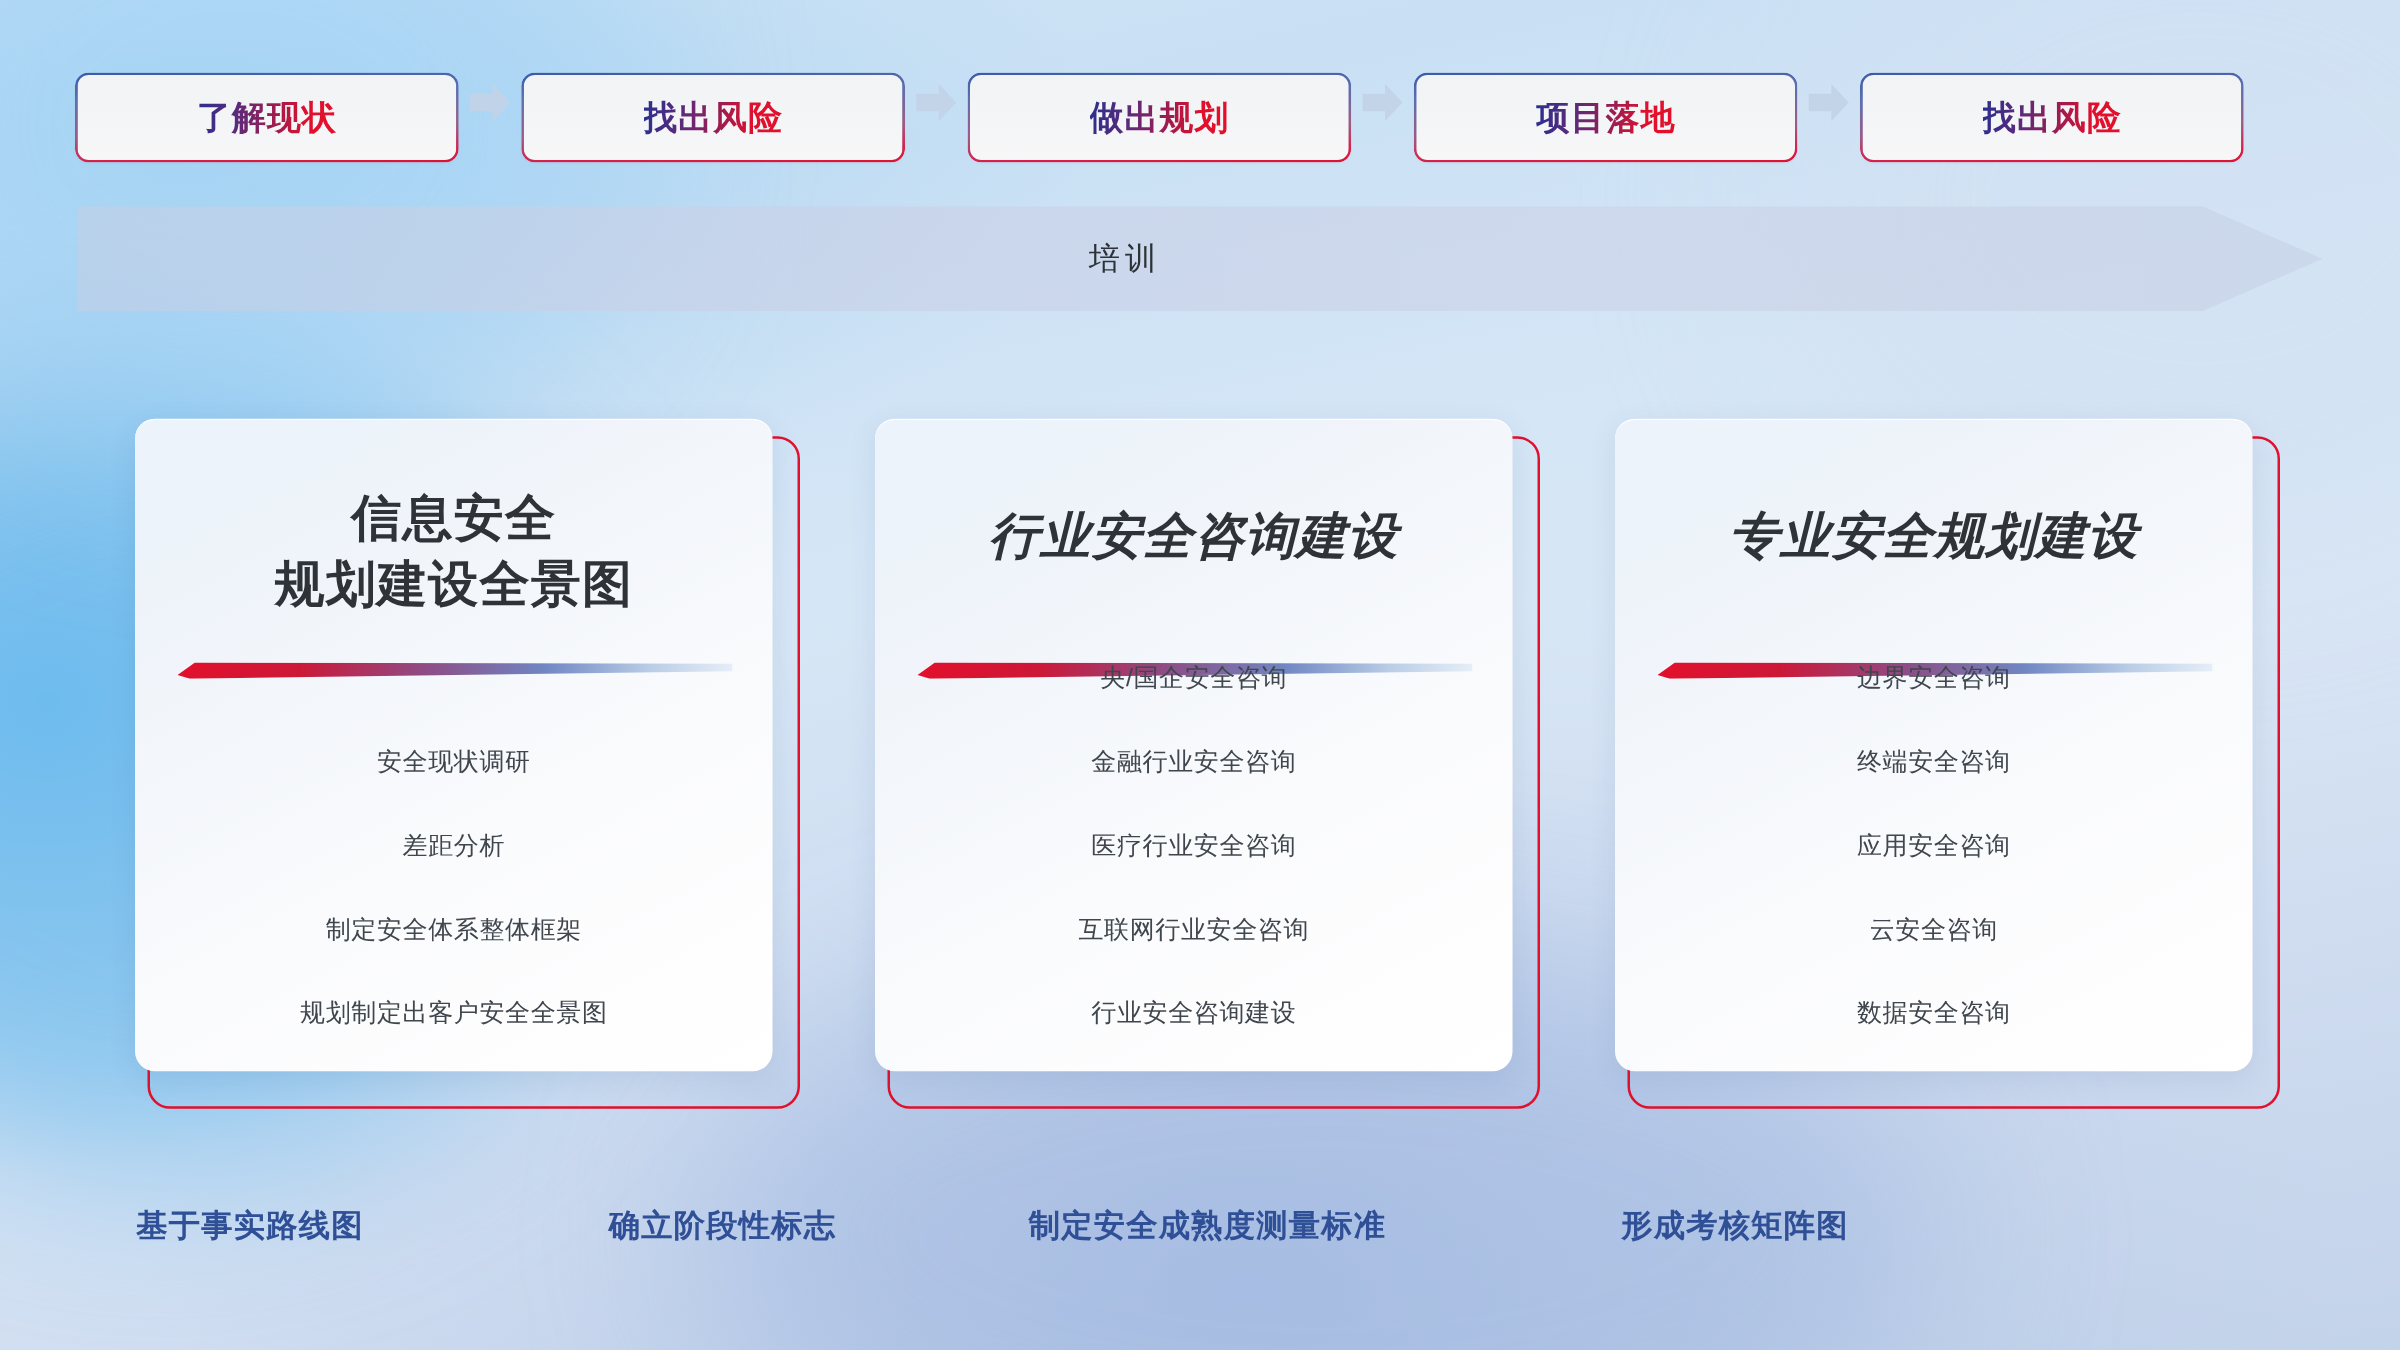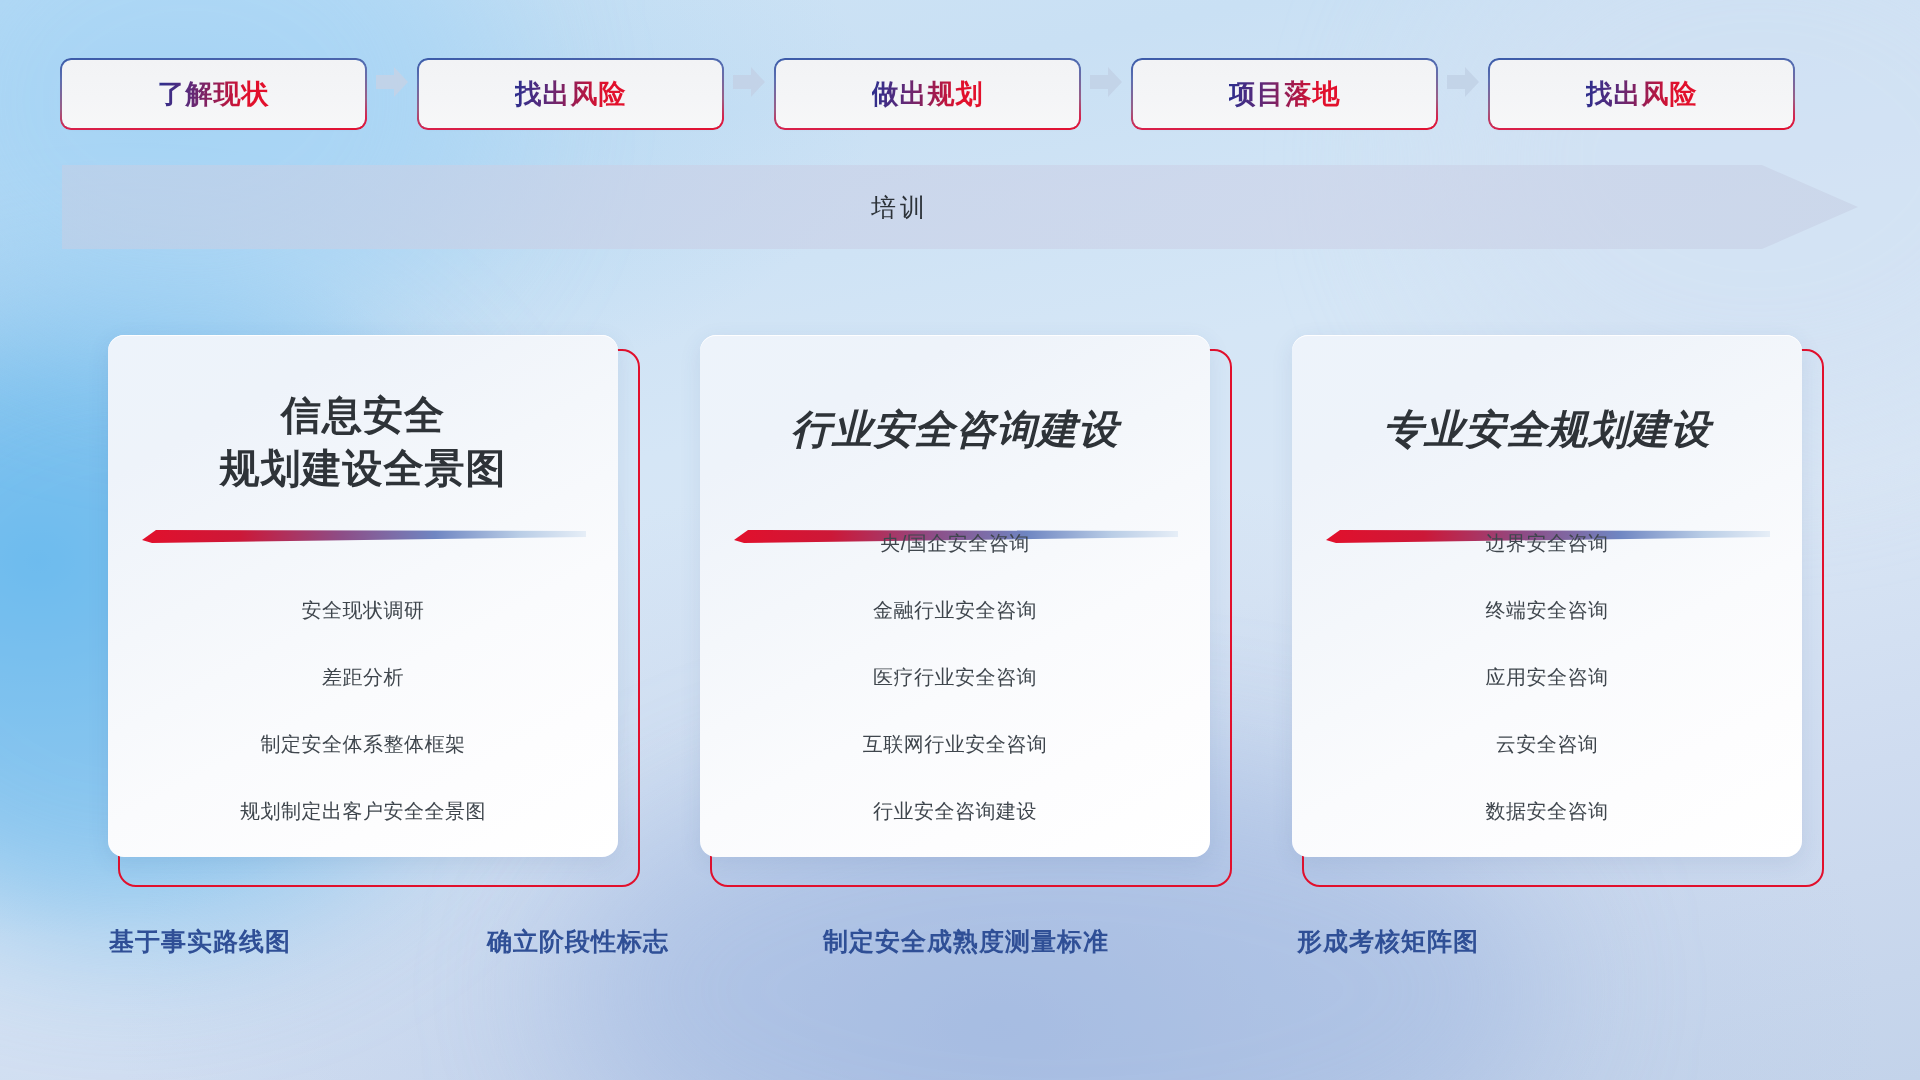--- a/index.html
+++ b/index.html
@@ -194,20 +194,21 @@
     height: 44px;
   }
   .bl {
     position: absolute;
     font-size: 25px;
     font-weight: 700;
     color: #2f4f96;
     letter-spacing: 1px;
     white-space: nowrap;
     transform: translateX(-50%);
+    margin-top: 39px;
   }
 </style>
 </head>
 <body>
 
 <div id="stage">
 
   <div class="blob b1"></div>
   <div class="blob b2"></div>
   <div class="blob b3"></div>

